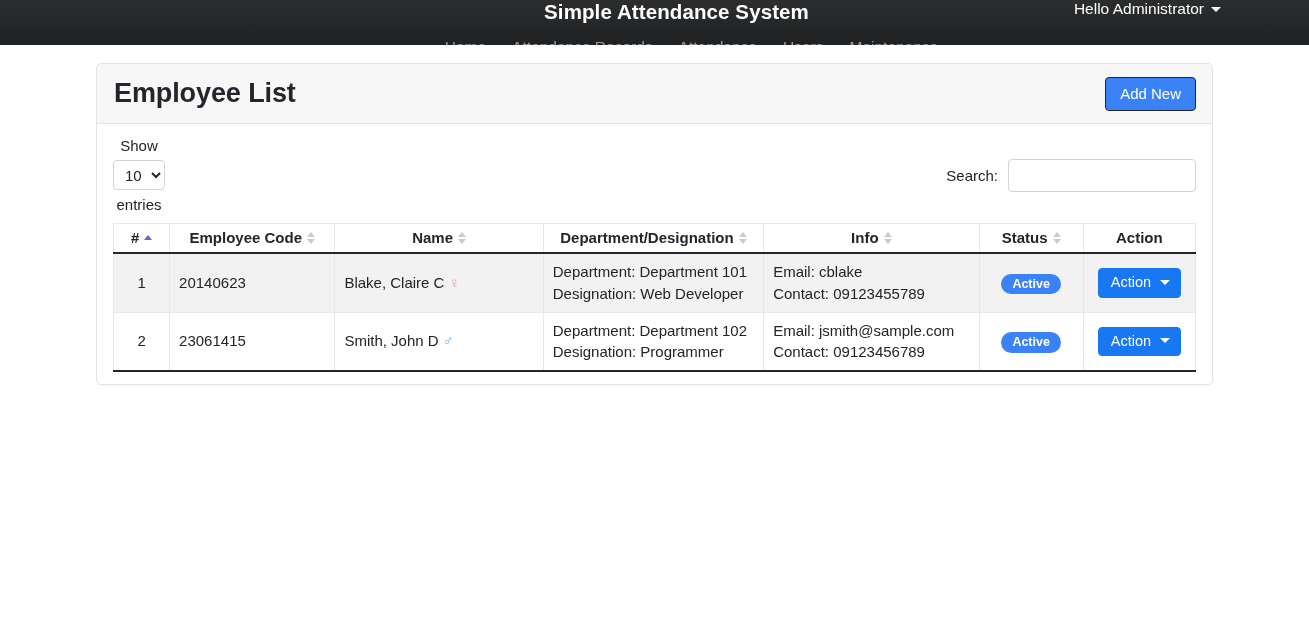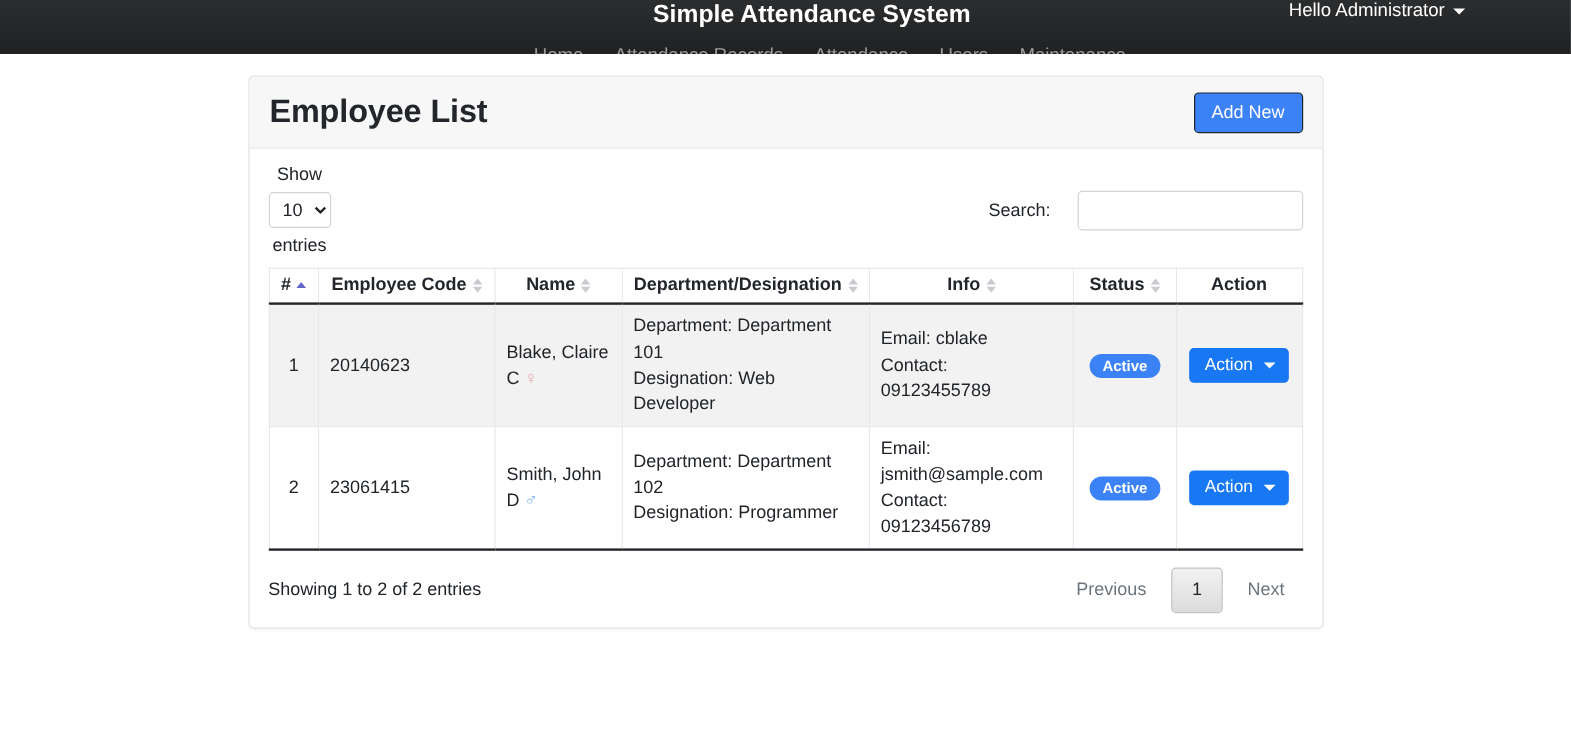--- a/index.html
+++ b/index.html
@@ -58,21 +58,21 @@
     border-top: 5.5px solid #ffffff;
     display: inline-block;
   }
 
   
   .page {
     padding: 18px 0 0 0;
   }
   .card {
     margin: 0 auto;
-    width: 896px;
+    width: 1117px;
     background: #ffffff;
     border: 1px solid #e3e3e3;
     border-radius: 5px;
     box-shadow: 0 1px 2px rgba(0,0,0,.03);
   }
   .card-header {
     background: #f7f7f7;
     border-bottom: 1px solid #e3e3e3;
     border-radius: 5px 5px 0 0;
     height: 60px;
@@ -124,21 +124,21 @@
     border-radius: 4px;
     background: #ffffff;
     height: 30px;
     width: 52px;
   }
   .dt-filter {
     font-size: 15px;
     color: #212529;
     display: flex;
     align-items: center;
-    gap: 16px;
+    gap: 4px;
     justify-content: center;
   }
   .dt-filter input {
     font-family: inherit;
     font-size: 15px;
     border: 1px solid #ced4da;
     border-radius: 4px;
     padding: 6px 8px;
     height: 33px;
     width: 188px;
@@ -432,24 +432,16 @@
               <button class="btn-action">
                 <span>Action</span>
                 <span class="caret-down"></span>
               </button>
             </td>
           </tr>
 
         </tbody>
       </table>
 
-      <div class="dt-bottom">
-        <div class="dt-info">Showing 1 to 2 of 2 entries</div>
-        <div class="dt-paginate">
-          <div class="pg">Previous</div>
-          <div class="pg current">1</div>
-          <div class="pg">Next</div>
-        </div>
-      </div>
 
     </div>
   </div>
 </div>
 
 </body></html>

